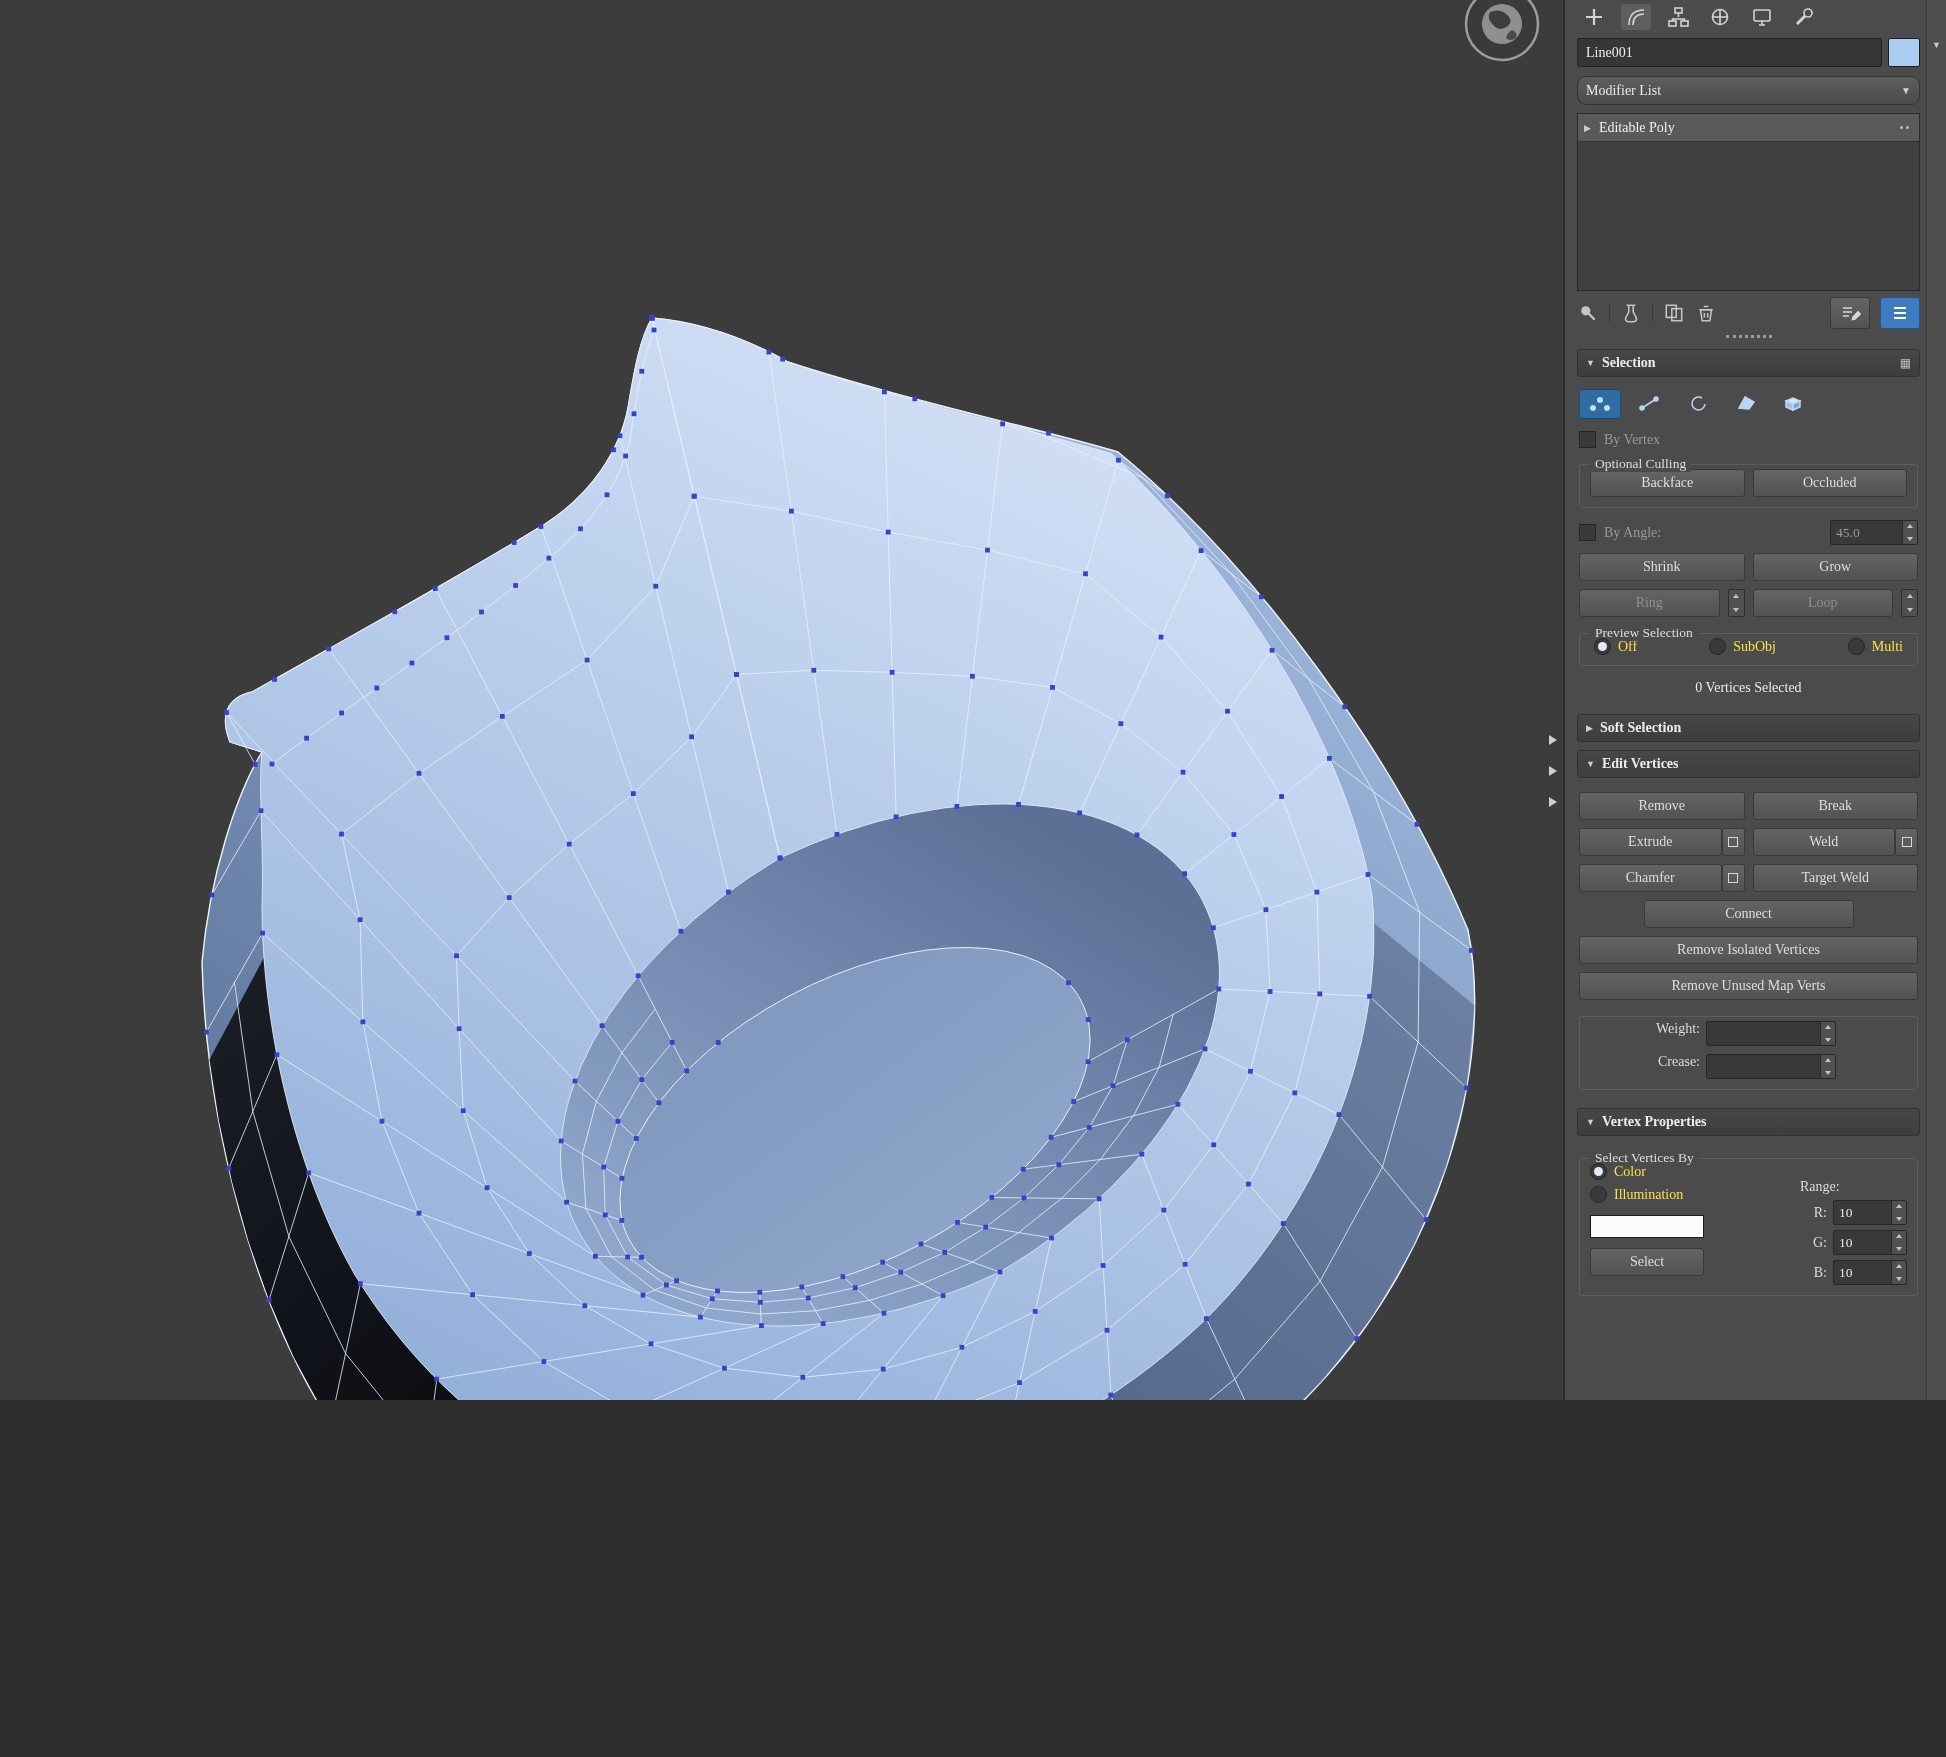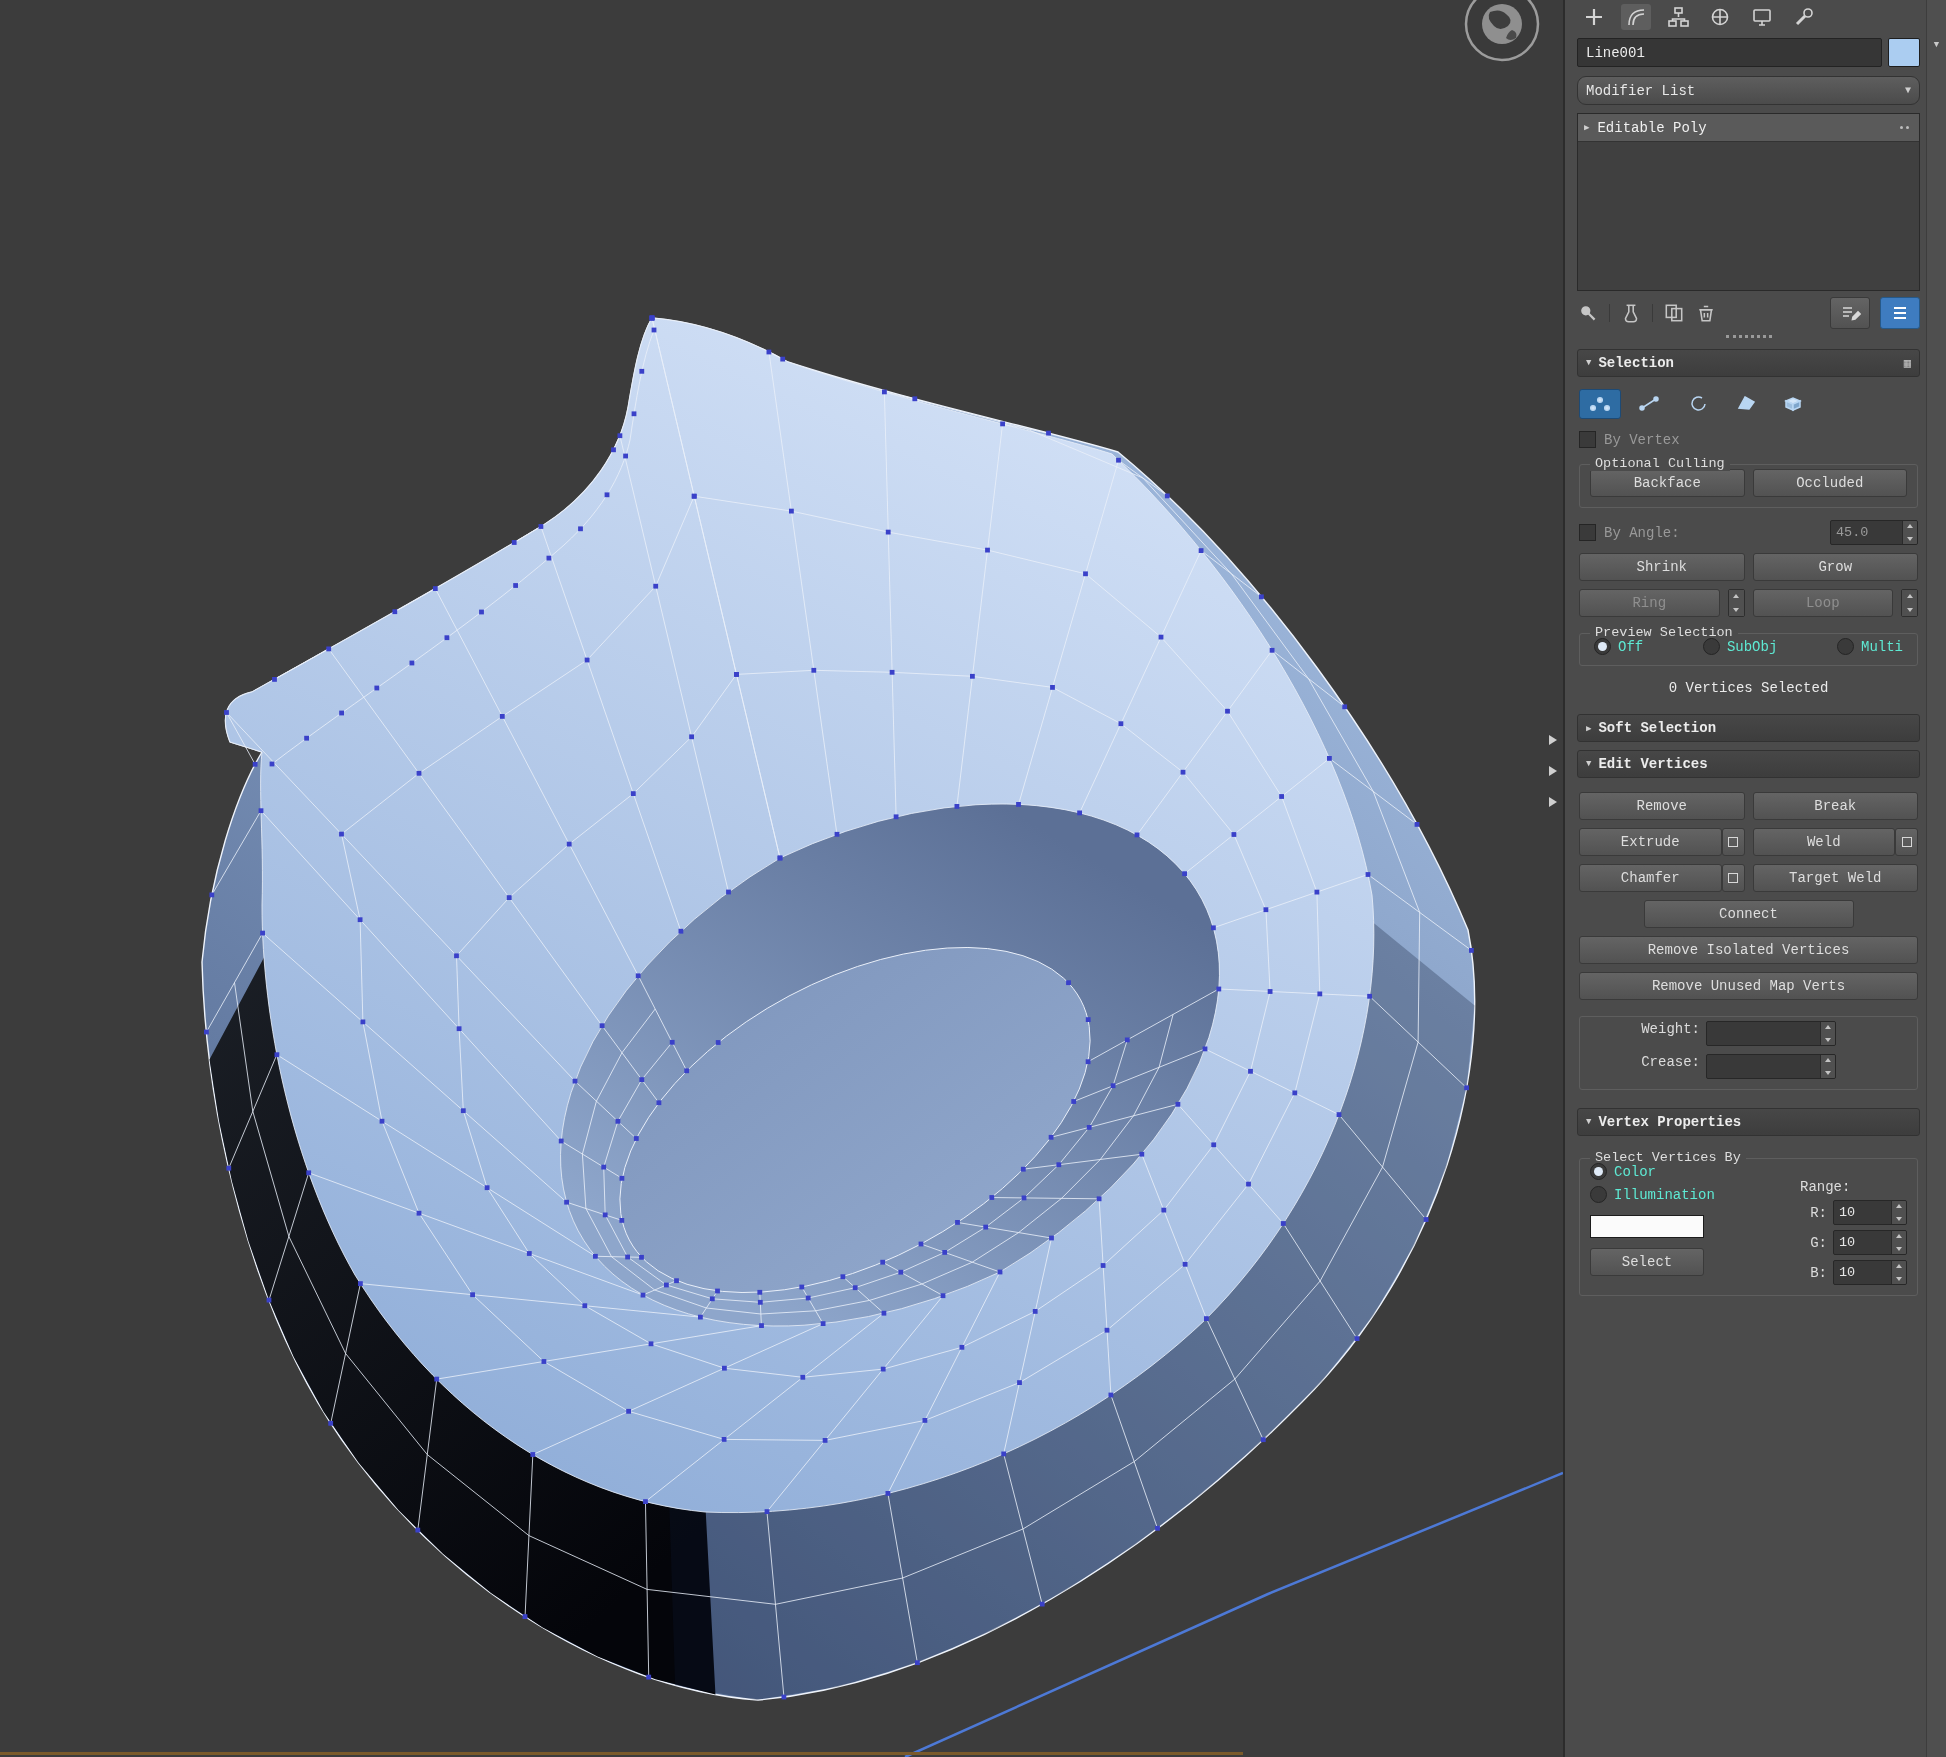--- a/index.html
+++ b/index.html
@@ -1,17 +1,17 @@
 <!DOCTYPE html>
 <html><head>
 <meta charset="utf-8">
 <style>
   html,body{margin:0;padding:0;background:#2e2e2e}
-  .screen{position:relative;width:1946px;height:1757px;background:#3c3c3c;overflow:hidden;
-          font-family:Liberation Mono, monospace;-webkit-font-smoothing:antialiased}
+  .screen{position:relative;width:1946px;height:1400px;background:#3c3c3c;overflow:hidden;
+          font-family:Liberation Serif, serif;-webkit-font-smoothing:antialiased}
   .viewport{position:absolute;left:0;top:0}
 
   
   #wire line,#wire polyline,#wire polygon,#wire path{stroke:#e9eff9;stroke-width:1;fill:none;opacity:.82}
   #dots rect{fill:#3a41c9;stroke:none}
   #dyn polygon{stroke:none}
 
   
   .panel{position:absolute;left:1563px;top:0;width:383px;height:1757px;background:#4b4b4b;
          border-left:2px solid #2c2c2c;box-sizing:border-box;padding:0 26px 0 12px;color:#ddd}
@@ -85,21 +85,21 @@
   .spin{width:14px;display:flex;flex-direction:column;border-left:1px solid #2a2a2a}
   .spin i,.spinbox i{flex:1;display:flex;align-items:center;justify-content:center;background:#505050}
   .spin i.up::after,.spinbox i.up::after{content:"";border:3px solid transparent;border-bottom:4px solid #c4c4c4;transform:translateY(-2px)}
   .spin i.dn::after,.spinbox i.dn::after{content:"";border:3px solid transparent;border-top:4px solid #c4c4c4;transform:translateY(2px)}
   .spinbox{width:15px;height:26px;display:flex;flex-direction:column;background:#505050;border:1px solid #2e2e2e;border-radius:2px;flex:none}
 
   .radiorow{display:flex;align-items:center;gap:7px;font-size:14px}
   .prevrads{display:flex;justify-content:space-between;padding:0 4px}
   .rad{width:15px;height:15px;border-radius:50%;background:#3a3a3a;border:1px solid #252525;position:relative;flex:none}
   .rad.sel::after{content:"";position:absolute;inset:3px;border-radius:50%;background:#dfeaf7}
-  .rlabel{color:#5eead4}
+  .rlabel{color:#fde047}
   .status{text-align:center;margin-top:14px;font-size:14px;color:#eaeaea}
 
   .fieldrow{display:flex;margin-top:8px;gap:6px}
   .grp .fieldrow:first-of-type{margin-top:0}
   .flabel{font-size:14px;color:#dcdcdc;text-align:right}
   .w110{width:110px}.w150{width:150px}
   .wswatch{width:118px;height:21px;background:#fbfbfb;border:1px solid #1c1c1c;flex:none}
 
   .sbycols{display:flex}
   .sbyleft{width:170px}

